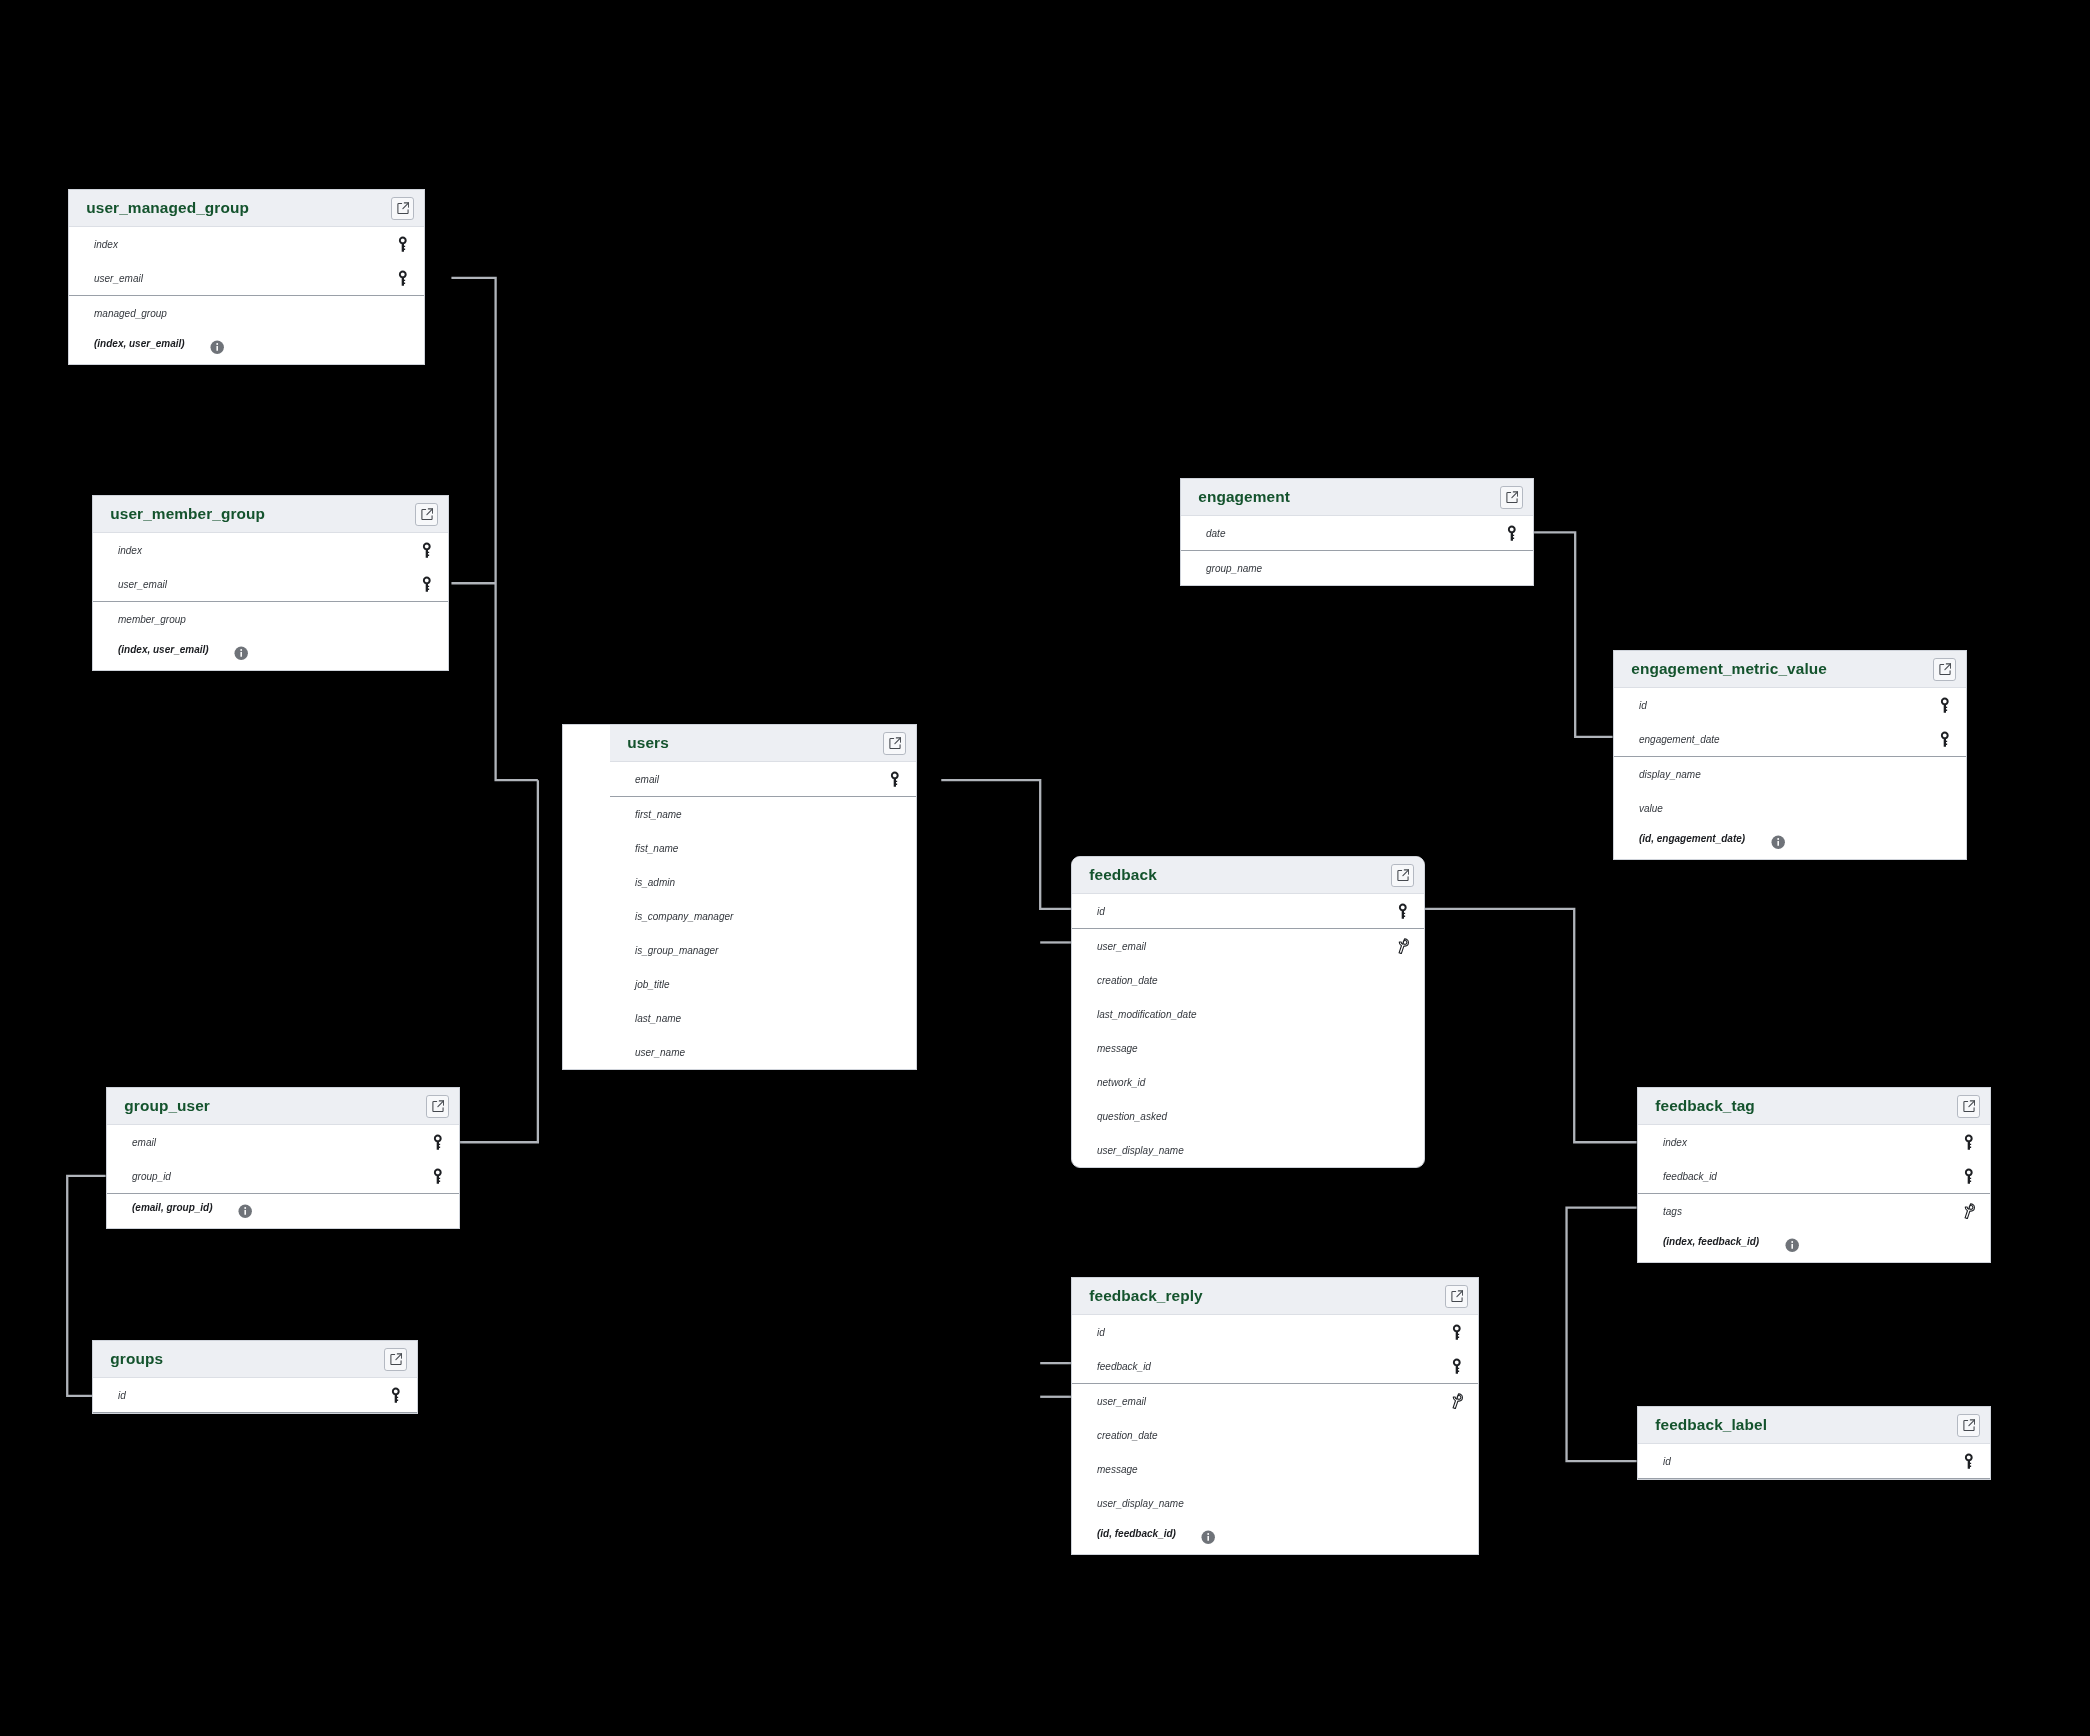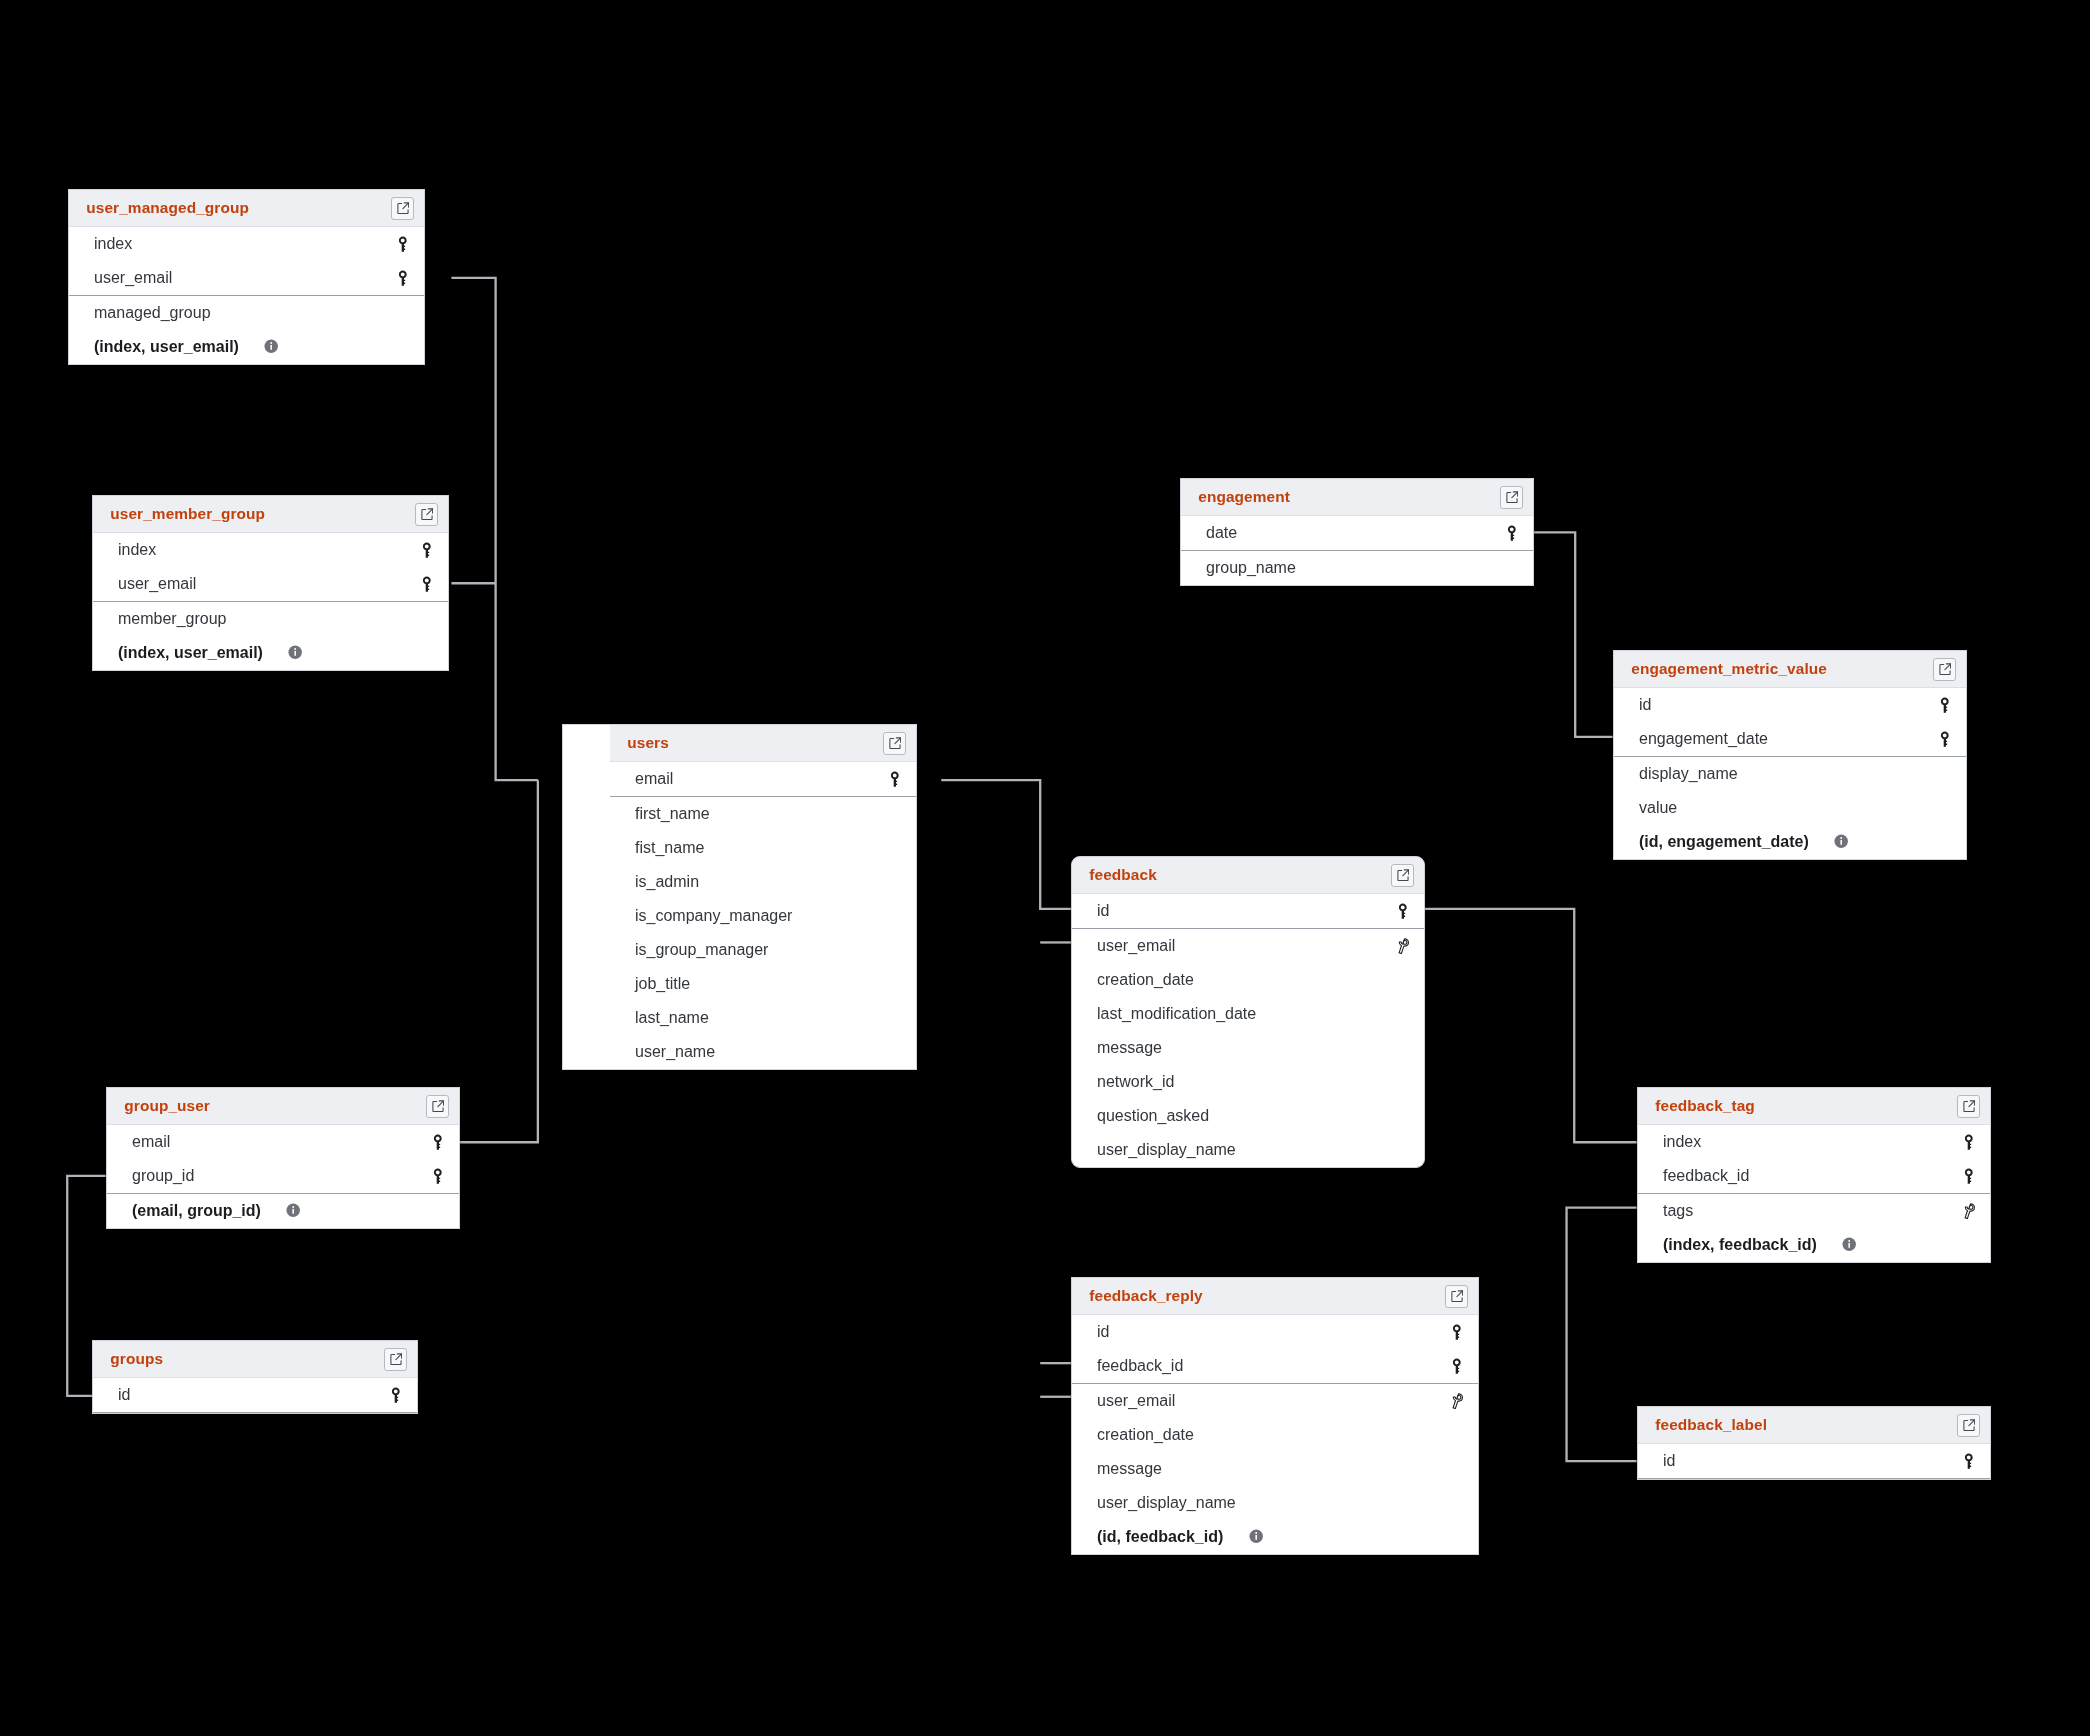--- a/index.html
+++ b/index.html
@@ -39,21 +39,21 @@
     justify-content: space-between;
     background: #edeff3;
     border-bottom: 1px solid #dcdfe5;
     height: 37px;
     padding: 0 9.6px 0 17.3px;
     box-sizing: border-box;
   }
   .table-title {
     font-size: 15.4px;
     font-weight: bold;
-    color: #c2410c;
+    color: #14532d;
     letter-spacing: 0.1px;
     white-space: nowrap;
   }
   .open-btn {
     width: 21px;
     height: 21px;
     border: 1px solid #b4b9c2;
     border-radius: 2.9px;
     background: #f7f8fa;
     display: flex;
@@ -68,23 +68,24 @@
   }
   .field-row {
     display: flex;
     align-items: center;
     justify-content: space-between;
     height: 34px;
     padding: 0 13.4px 0 25px;
     box-sizing: border-box;
   }
   .field-name {
-    font-size: 16px;
+    font-size: 10px;
     color: #33373d;
     white-space: nowrap;
+    font-style: italic;
   }
   .field-row.composite .field-name {
     font-weight: bold;
     color: #1b1d21;
   }
   .icon-slot {
     width: 15.4px;
     height: 17.3px;
     display: flex;
     align-items: center;

